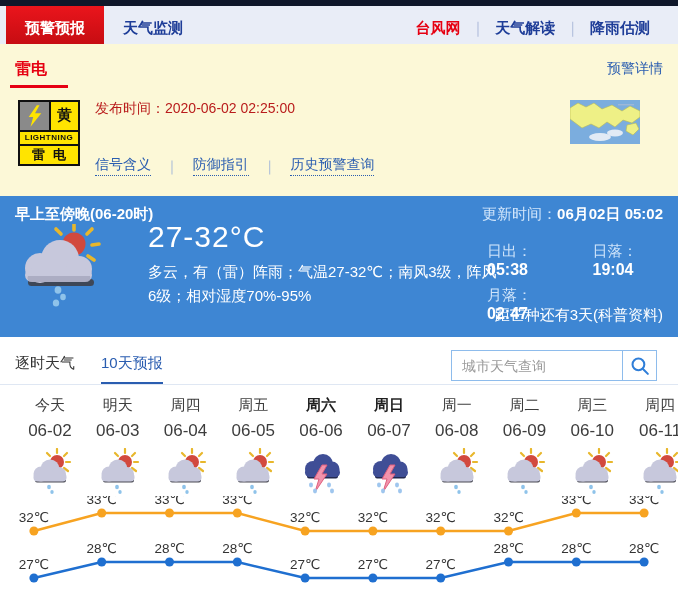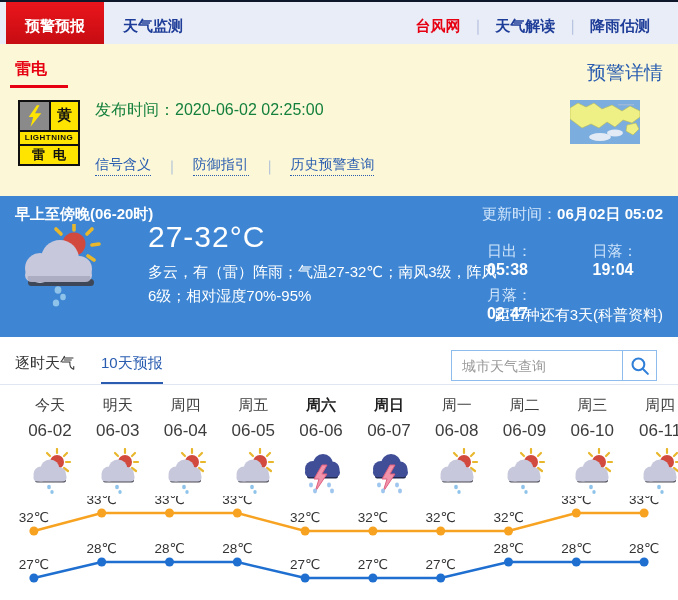--- a/index.html
+++ b/index.html
@@ -1,45 +1,45 @@
 <!DOCTYPE html>
 <html><head>
 <meta charset="utf-8">
 <style>
   html,body{margin:0;padding:0;overflow:hidden;}
   body{width:678px;height:600px;background:#fff;font-family:"Liberation Sans","DejaVu Sans",sans-serif;}
   .page{position:relative;width:678px;height:600px;overflow:hidden;}
 
   
   .topbar{position:absolute;top:0;left:0;right:0;height:52px;background:#e9edf7;
-          border-top:2px solid #0f172a;border-bottom:1px solid #c6cfe2;box-sizing:border-box;}
+          border-top:6px solid #0f172a;border-bottom:1px solid #c6cfe2;box-sizing:border-box;}
   .top-tabs{position:absolute;left:6px;top:0;height:100%;display:flex;}
   .top-tab{padding:0 19px;display:flex;align-items:center;font-size:15px;font-weight:bold;color:#1e3d98;cursor:pointer;}
   .top-tab.active{background:linear-gradient(180deg,#ea151c,#c00b10);color:#fff;}
   .top-links{position:absolute;right:18px;top:0;height:100%;display:flex;align-items:center;font-size:15px;font-weight:bold;}
   .top-link{color:#1e3d98;padding:0 10px;cursor:pointer;}
   .top-link.hot{color:#e60012;}
   .top-sep{color:#a9b6d8;font-weight:normal;}
 
   
   .alert-section{position:absolute;top:44px;left:0;right:0;height:152px;background:#fcf8d7;}
   .alert-title{position:absolute;left:15px;top:15px;font-size:16px;font-weight:bold;color:#e60012;}
   .alert-underline{position:absolute;left:10px;top:41px;width:58px;height:3px;background:#e60012;}
-  .alert-detail{position:absolute;right:15px;top:16px;font-size:19px;color:#2a5db0;cursor:pointer;}
+  .alert-detail{position:absolute;right:15px;top:16px;font-size:14px;color:#2a5db0;cursor:pointer;}
 
   .warn-badge{position:absolute;left:18px;top:56px;width:62px;height:66px;border:2px solid #101010;
               background:#ffe400;box-sizing:border-box;display:flex;flex-direction:column;}
   .badge-top{display:flex;height:29px;border-bottom:2px solid #101010;}
   .badge-bolt{width:29px;background:#8a8a8a;border-right:2px solid #101010;display:flex;align-items:center;justify-content:center;}
   .badge-huang{flex:1;display:flex;align-items:center;justify-content:center;font-size:15px;font-weight:bold;color:#101010;}
   .badge-mid{height:13px;border-bottom:2px solid #101010;display:flex;align-items:center;justify-content:center;
              font-size:8px;font-weight:bold;color:#101010;letter-spacing:.5px;}
   .badge-bottom{flex:1;display:flex;align-items:center;justify-content:center;font-size:13px;font-weight:bold;color:#101010;gap:8px;}
 
-  .warn-line1{position:absolute;left:95px;top:56px;font-size:16px;color:#15803d;}
+  .warn-line1{position:absolute;left:95px;top:56px;font-size:14px;color:#b91c1c;}
   .warn-line2{position:absolute;left:95px;top:83px;font-size:14px;color:#4a4a4a;}
   .warn-links{position:absolute;left:95px;top:112px;font-size:14px;display:flex;align-items:flex-end;}
   .warn-link{color:#2a5db0;border-bottom:1px dotted #2a5db0;padding-bottom:1px;cursor:pointer;}
   .warn-link-sep{color:#9db3d8;padding:0 14px;}
   .warn-map{position:absolute;left:570px;top:56px;width:70px;height:44px;cursor:pointer;}
 
   
   .current-section{position:absolute;top:196px;left:0;right:0;height:141px;background:#3e86d3;color:#fff;}
   .period{position:absolute;left:15px;top:9px;font-size:15px;font-weight:bold;}
   .update{position:absolute;right:15px;top:9px;font-size:15px;}

